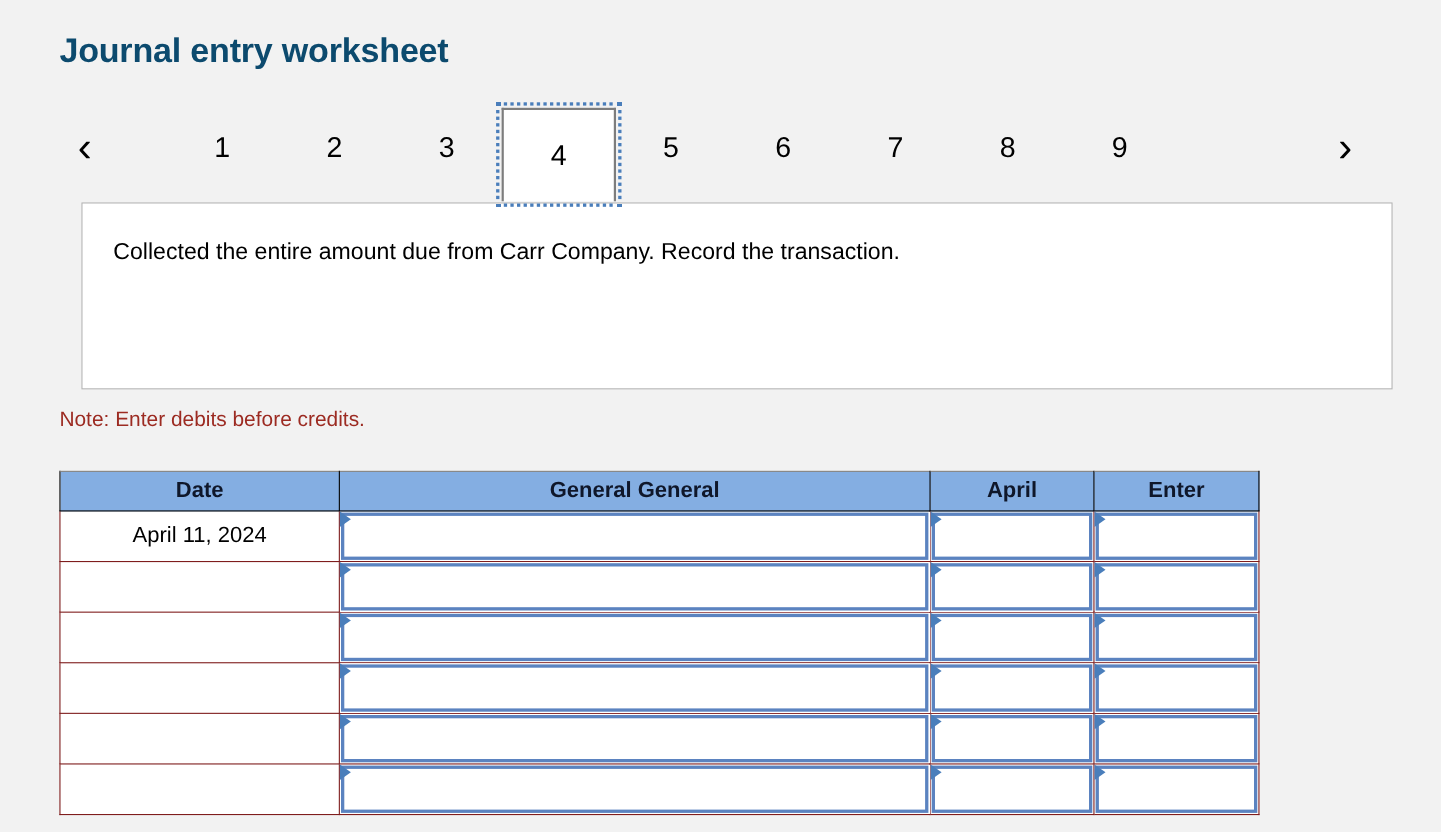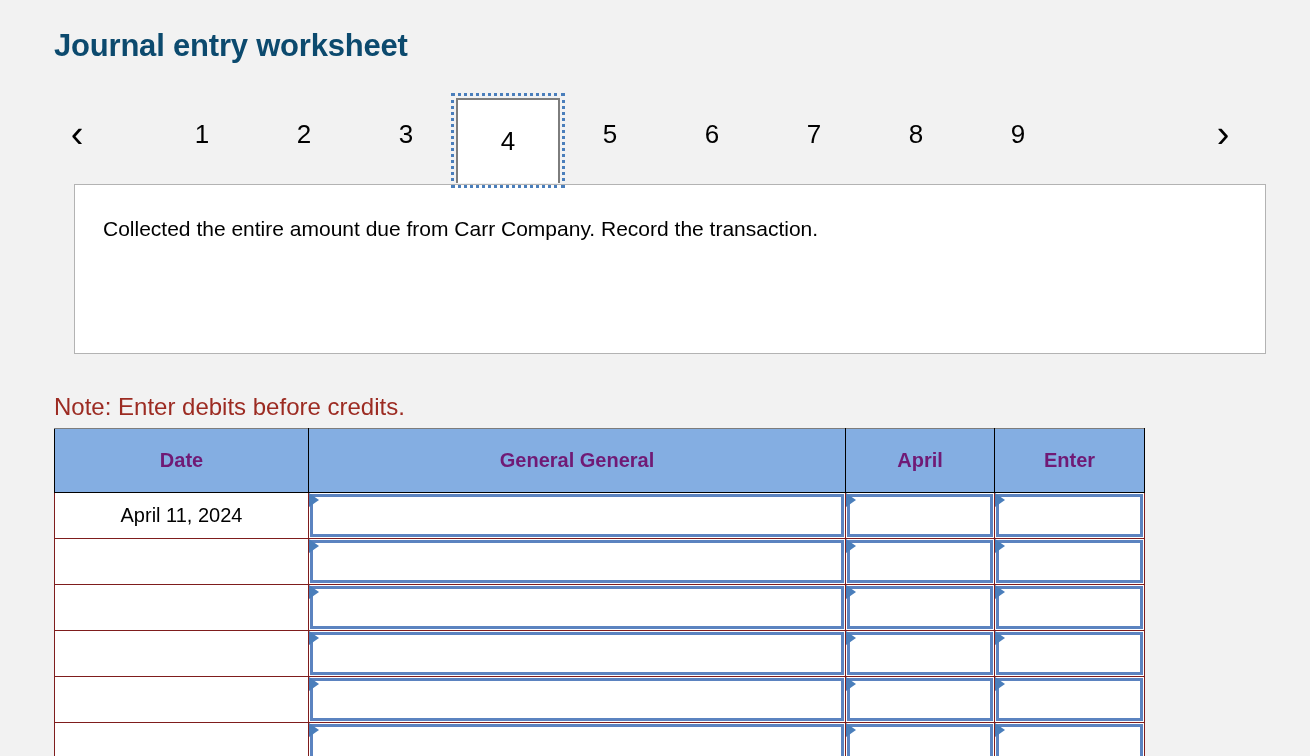--- a/index.html
+++ b/index.html
@@ -102,44 +102,44 @@
     right: 20px;
     font-size: 21px;
     line-height: 28px;
     color: #000;
   }
 
   
   #note {
     position: absolute;
     left: 54px;
-    top: 393px;
-    font-size: 24px;
+    top: 371px;
+    font-size: 19px;
     color: #9c2b22;
     white-space: nowrap;
   }
 
   
   #journal-table {
     position: absolute;
     left: 54px;
     top: 428px;
     width: 1090px;
     border-collapse: collapse;
     table-layout: fixed;
     background: #ffffff;
   }
   #journal-table th {
     background: #84AEE2;
     border: 1px solid #000000;
     border-top: 1px solid #7d7d7d;
     font-size: 20px;
     font-weight: bold;
-    color: #701a75;
-    height: 64px;
+    color: #0f172a;
+    height: 36px;
     padding: 0;
     text-align: center;
     box-sizing: border-box;
   }
   #journal-table td {
     border: 1px solid #7f1d1d;
     height: 46px;
     padding: 0;
     box-sizing: border-box;
     vertical-align: middle;

